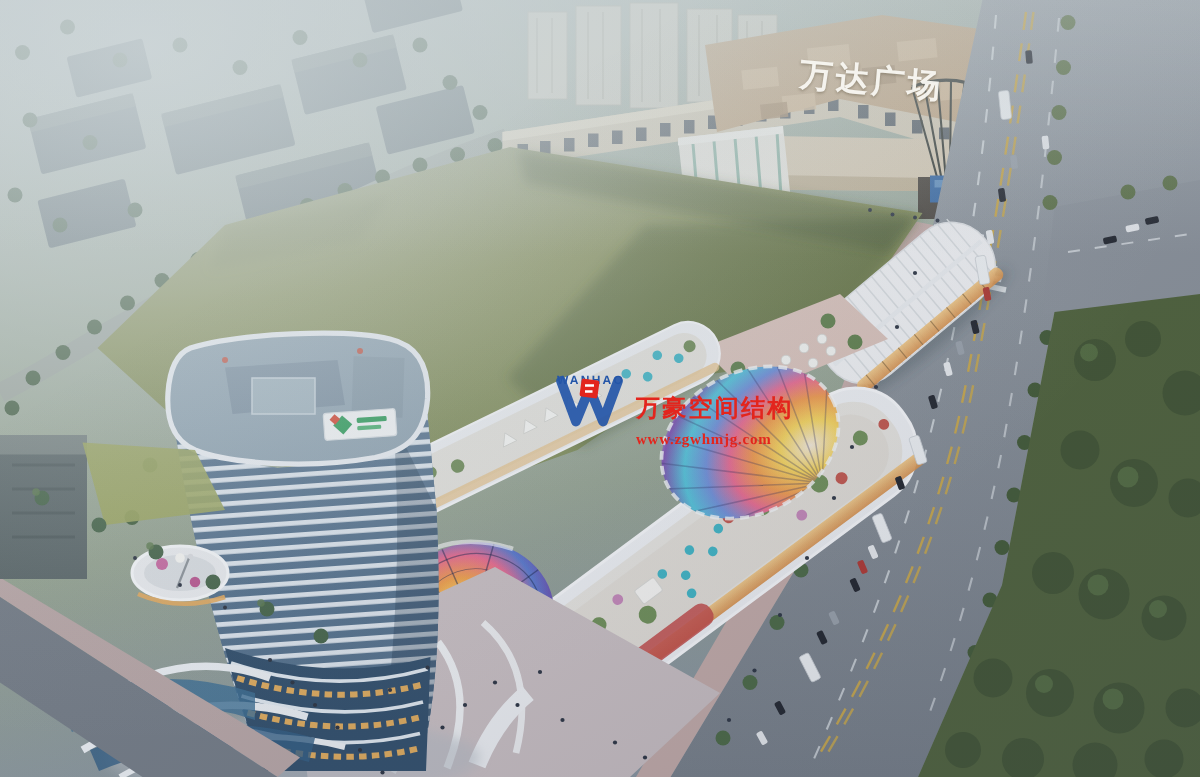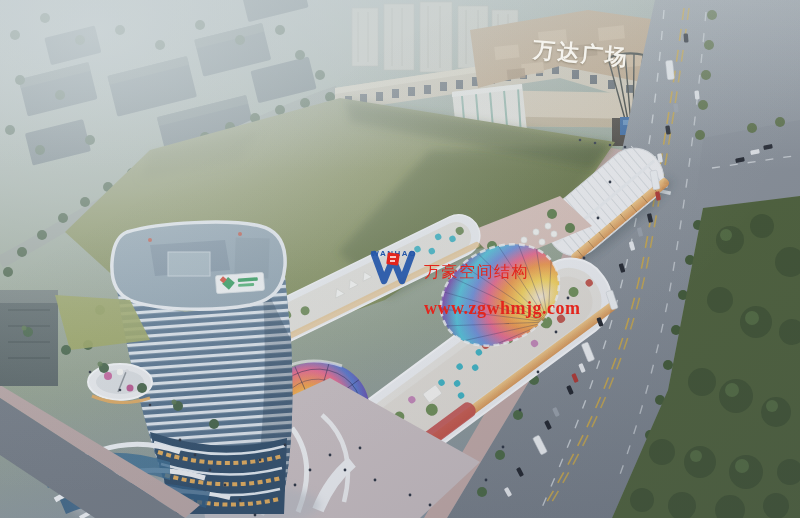--- a/index.html
+++ b/index.html
@@ -18,26 +18,26 @@
   }
   .watermark{
     position:absolute;left:370px;top:250px;display:flex;align-items:flex-start;gap:6px;
   }
   .wm-logo{width:48px;text-align:center;}
   .wm-logo-text{
     color:var(--logo_blue,#2456a8);font-size:8px;font-weight:bold;letter-spacing:1.5px;margin-top:-1px;
   }
   .wm-lines{padding-top:12px;}
   .wm-line1{
-    color:var(--watermark_red,#e3251d);font-weight:normal;font-size:16px;letter-spacing:1.5px;
+    color:var(--watermark_red,#e3251d);font-weight:bold;font-size:16px;letter-spacing:1.5px;
     font-family:"Liberation Serif",serif;white-space:nowrap;
   }
   .wm-line2{
-    color:var(--watermark_red,#e3251d);font-weight:bold;font-size:18px;letter-spacing:.5px;
-    font-family:"Liberation Serif",serif;white-space:nowrap;margin-top:15px;
+    color:var(--watermark_red,#e3251d);font-weight:bold;font-size:10px;letter-spacing:.5px;
+    font-family:"Liberation Serif",serif;white-space:nowrap;margin-top:5px;
   }
 </style>
 </head>
 <body>
 
 <div class="scene">
 <svg width="800" height="518" viewBox="0 0 800 518">
   <defs>
     <linearGradient id="bgGrad" x1="0" y1="0" x2="0.25" y2="1">
       <stop offset="0" stop-color="#b6c0bf"></stop>

